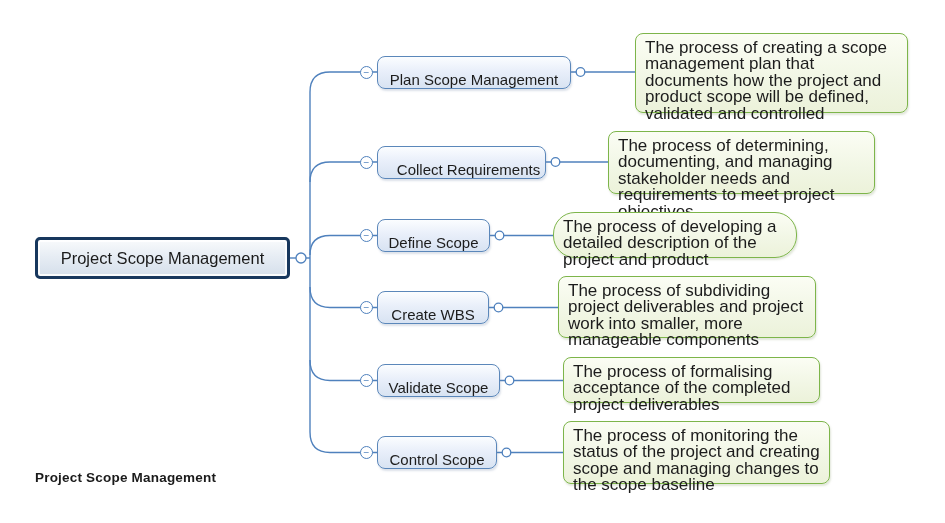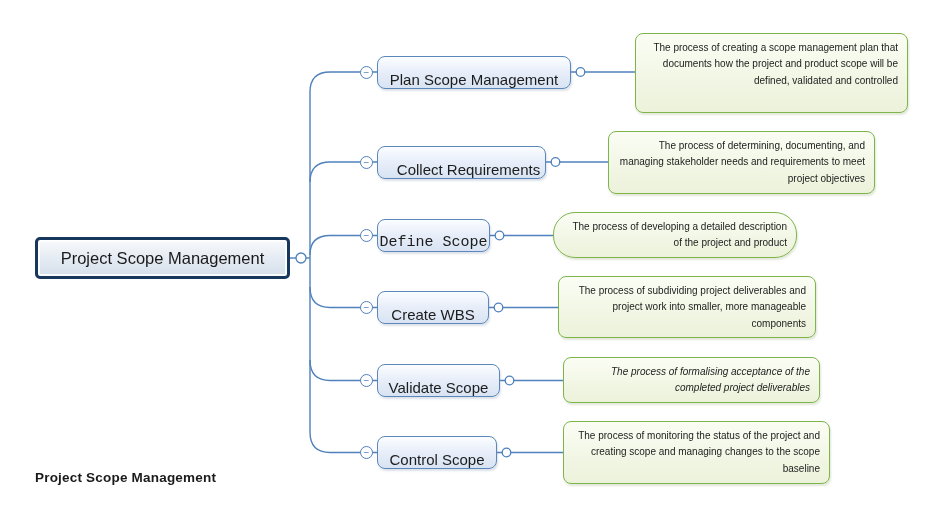--- a/index.html
+++ b/index.html
@@ -28,21 +28,21 @@
   .node{
     position:absolute;height:33px;box-sizing:border-box;
     border:1.4px solid #5b87ba;border-radius:8px;
     background:linear-gradient(180deg,#fbfdff 0%,#e9effa 45%,#d8e3f2 100%);
     display:flex;align-items:flex-end;justify-content:center;
     font-size:15px;color:#1c1c1c;
     box-shadow:1px 2px 2px rgba(120,140,170,0.25);
   }
   .n1{left:377px;top:56px;width:194px;}
   .n2{left:377px;top:146px;width:169px;padding-left:14px;}
-  .n3{left:377px;top:219px;width:113px;font-family:Liberation Mono, monospace;}
+  .n3{left:377px;top:219px;width:113px;}
   .n4{left:377px;top:291px;width:112px;}
   .n5{left:377px;top:364px;width:123px;}
   .n6{left:377px;top:436px;width:120px;}
 
   
   .toggle{
     position:absolute;width:13px;height:13px;box-sizing:border-box;
     border:1.3px solid #4f81bd;border-radius:50%;background:#ffffff;
     display:flex;align-items:center;justify-content:center;
     font-size:10px;line-height:1;color:#4f81bd;cursor:pointer;
@@ -53,29 +53,28 @@
   .t4{left:360px;top:301px;}
   .t5{left:360px;top:374px;}
   .t6{left:360px;top:446px;}
 
   
   .desc{
     position:absolute;box-sizing:border-box;
     border:1.8px solid #7db54a;border-radius:8px;
     background:linear-gradient(180deg,#fbfdf4 0%,#f1f6e4 60%,#ecf2da 100%);
     padding:6px 9px 5px 9px;
-    font-size:10px;line-height:16.4px;color:#1c1c1c;
+    font-size:17px;line-height:16.4px;color:#1c1c1c;
     box-shadow:1px 2px 2px rgba(140,160,110,0.25);
-    text-align:right;
   }
   .d1{left:635px;top:33px;width:273px;height:80px;}
   .d2{left:608px;top:131px;width:267px;height:63px;}
   .d3{left:553px;top:212px;width:244px;height:46px;border-radius:22px;}
   .d4{left:558px;top:276px;width:258px;height:62px;}
-  .d5{left:563px;top:357px;width:257px;height:46px;font-style:italic;}
+  .d5{left:563px;top:357px;width:257px;height:46px;}
   .d6{left:563px;top:421px;width:267px;height:63px;}
 
   
   .footer-label{
     position:absolute;left:35px;top:470px;
     font-size:13.5px;font-weight:bold;color:#1a1a1a;letter-spacing:.2px;
   }
 </style>
 </head>
 <body>

